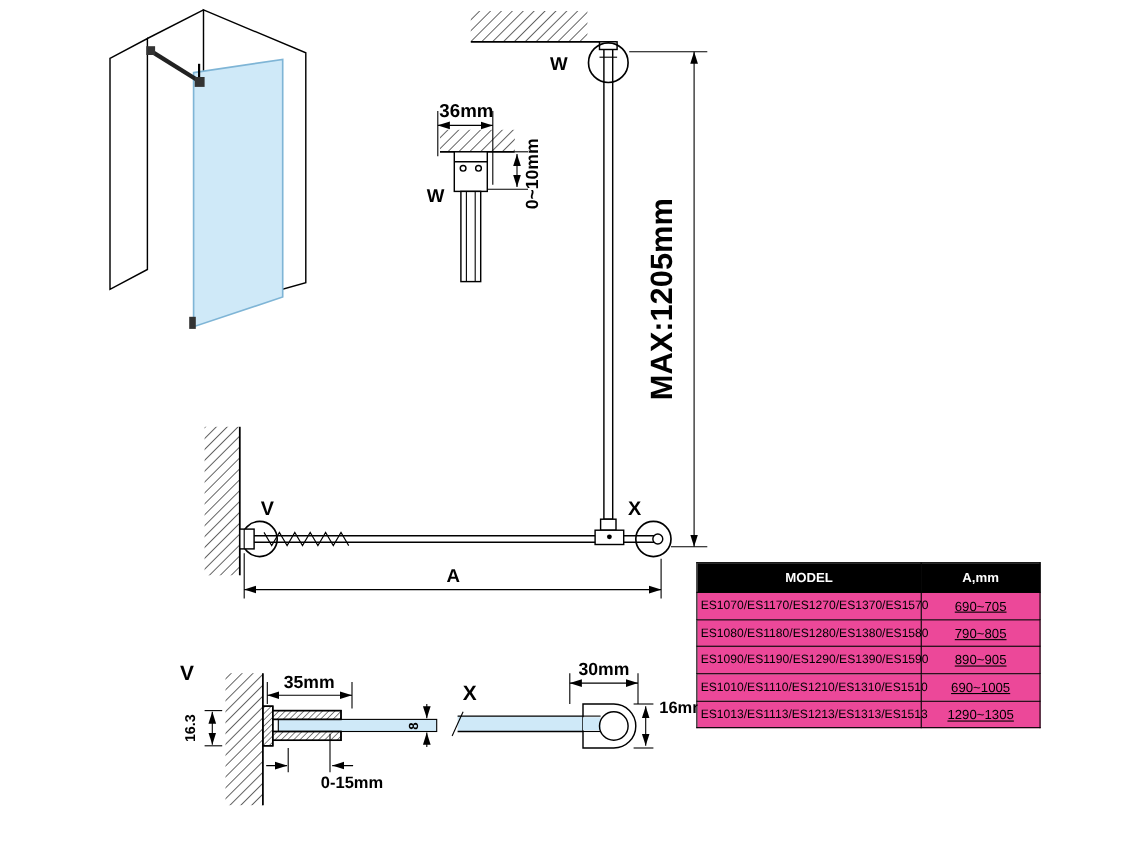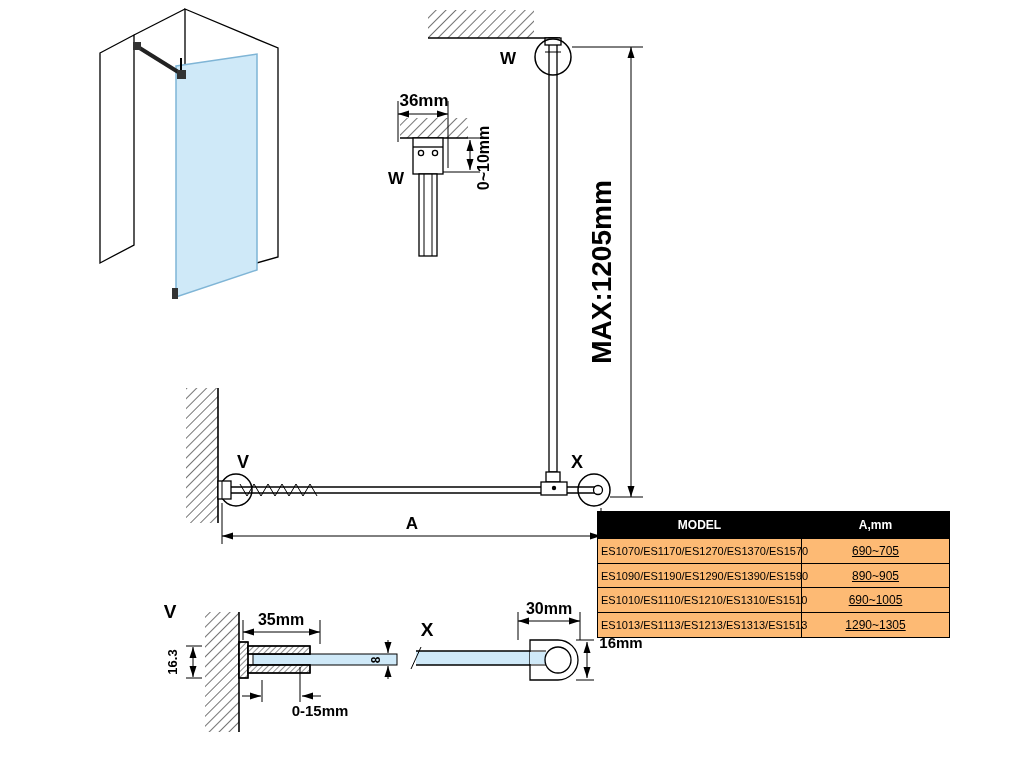--- a/index.html
+++ b/index.html
@@ -2,26 +2,26 @@
 <html><head>
 <meta charset="utf-8">
 <style>
   * { margin:0; padding:0; box-sizing:border-box; }
   html,body { width:1024px; height:768px; background:#ffffff; font-family:"Liberation Sans",sans-serif; }
   .canvas { position:relative; width:1024px; height:768px; background:#fff; overflow:hidden; }
   svg.diagram { position:absolute; left:0; top:0; }
   svg text { font-family:"Liberation Sans",sans-serif; fill:#000; stroke:none; }
   .dim-text { font-weight:bold; }
   .thin { stroke:#000; stroke-width:1; }
-  .table-wrap { position:absolute; left:597px; top:511px; width:353px; }
+  .table-wrap { position:absolute; left:633px; top:511px; width:313px; }
   table { width:100%; border-collapse:collapse; table-layout:fixed; }
   th,td { border:1px solid #000; }
   th { background:#000; color:#fff; font-size:12px; font-weight:bold; padding:6px 2px; text-align:center; }
   th.model-col { width:204px; }
-  td { height:24.7px; background:#fdba74; }
+  td { height:24.7px; background:#ec4899; }
   td.model-cell { font-size:11px; padding-left:3px; text-align:left; }
   td.a-cell { font-size:12px; text-align:center;text-decoration:underline; }
 </style>
 </head>
 <body>
 
 <div class="canvas">
 
 <svg class="diagram" width="1024" height="768" viewBox="0 0 1024 768">
   <defs>
@@ -182,20 +182,24 @@
         <th class="model-col">MODEL</th>
         <th>A,mm</th>
       </tr>
     </thead>
     <tbody>
           <tr>
             <td class="model-cell">ES1070/ES1170/ES1270/ES1370/ES1570</td>
             <td class="a-cell">690~705</td>
           </tr>
           <tr>
+            <td class="model-cell">ES1080/ES1180/ES1280/ES1380/ES1580</td>
+            <td class="a-cell">790~805</td>
+          </tr>
+          <tr>
             <td class="model-cell">ES1090/ES1190/ES1290/ES1390/ES1590</td>
             <td class="a-cell">890~905</td>
           </tr>
           <tr>
             <td class="model-cell">ES1010/ES1110/ES1210/ES1310/ES1510</td>
             <td class="a-cell">690~1005</td>
           </tr>
           <tr>
             <td class="model-cell">ES1013/ES1113/ES1213/ES1313/ES1513</td>
             <td class="a-cell">1290~1305</td>

